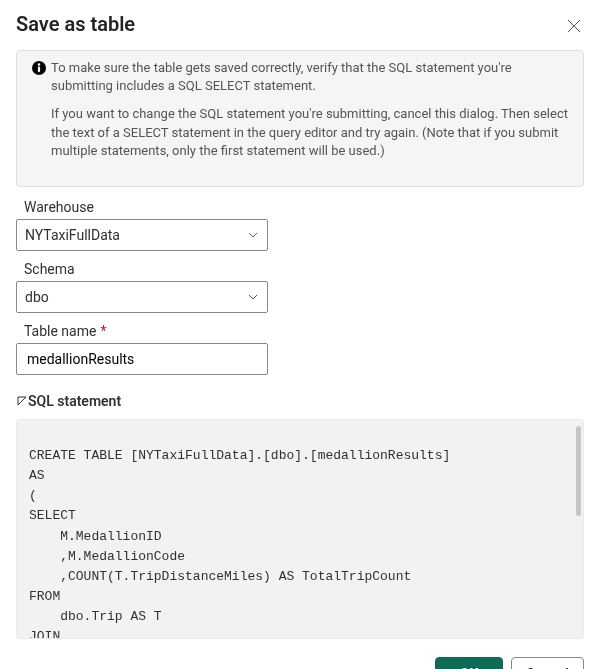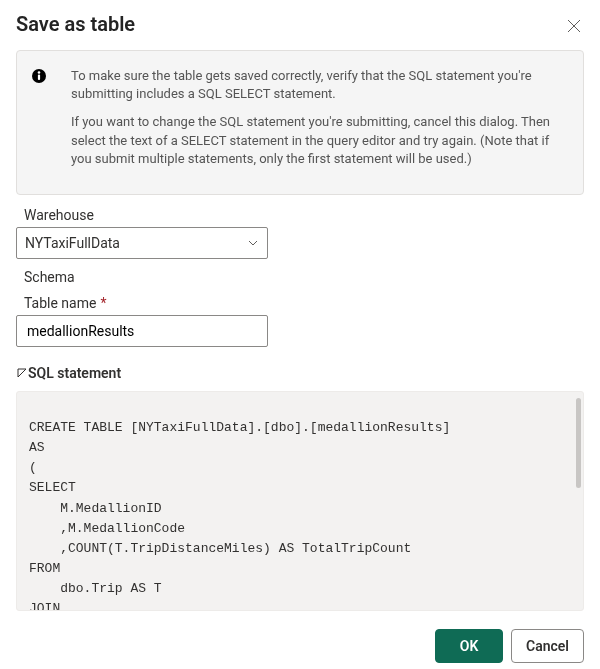--- a/index.html
+++ b/index.html
@@ -30,23 +30,23 @@
     align-items: center;
     justify-content: center;
     cursor: pointer;
     color: #605e5c;
     font-size: 16px;
   }
   .info-box {
     background: #f5f5f5;
     border: 1px solid #e1dfdd;
     border-radius: 4px;
-    padding: 16px 14px 14px 14px;
-    display: flex;
-    gap: 24px;
+    padding: 8px 14px 14px 14px;
+    display: flex;
+    gap: 4px;
     margin-bottom: 12px;
   }
   .info-icon {
     width: 16px;
     height: 16px;
     flex-shrink: 0;
     margin-top: 1px;
   }
   .info-text {
     color: #555;
@@ -198,20 +198,28 @@
     <span class="chev">
       <svg width="10" height="6" viewBox="0 0 10 6">
           <path d="M1 1 L5 5 L9 1" stroke="#605e5c" stroke-width="1" fill="none"></path>
         </svg>
     </span>
   </div>
 </div>
 
 <div class="field-row">
   <div class="field-label">Schema</div>
+  <div class="select-wrap">
+    <span class="sel-val">dbo</span>
+    <span class="chev">
+      <svg width="10" height="6" viewBox="0 0 10 6">
+          <path d="M1 1 L5 5 L9 1" stroke="#605e5c" stroke-width="1" fill="none"></path>
+        </svg>
+    </span>
+  </div>
 </div>
 
 <div class="field-row">
   <div class="field-label">
     <span>Table name</span>
     <span class="req">*</span>
   </div>
   <div class="text-input">
     <input type="text" value="medallionResults" style="">
   </div>

